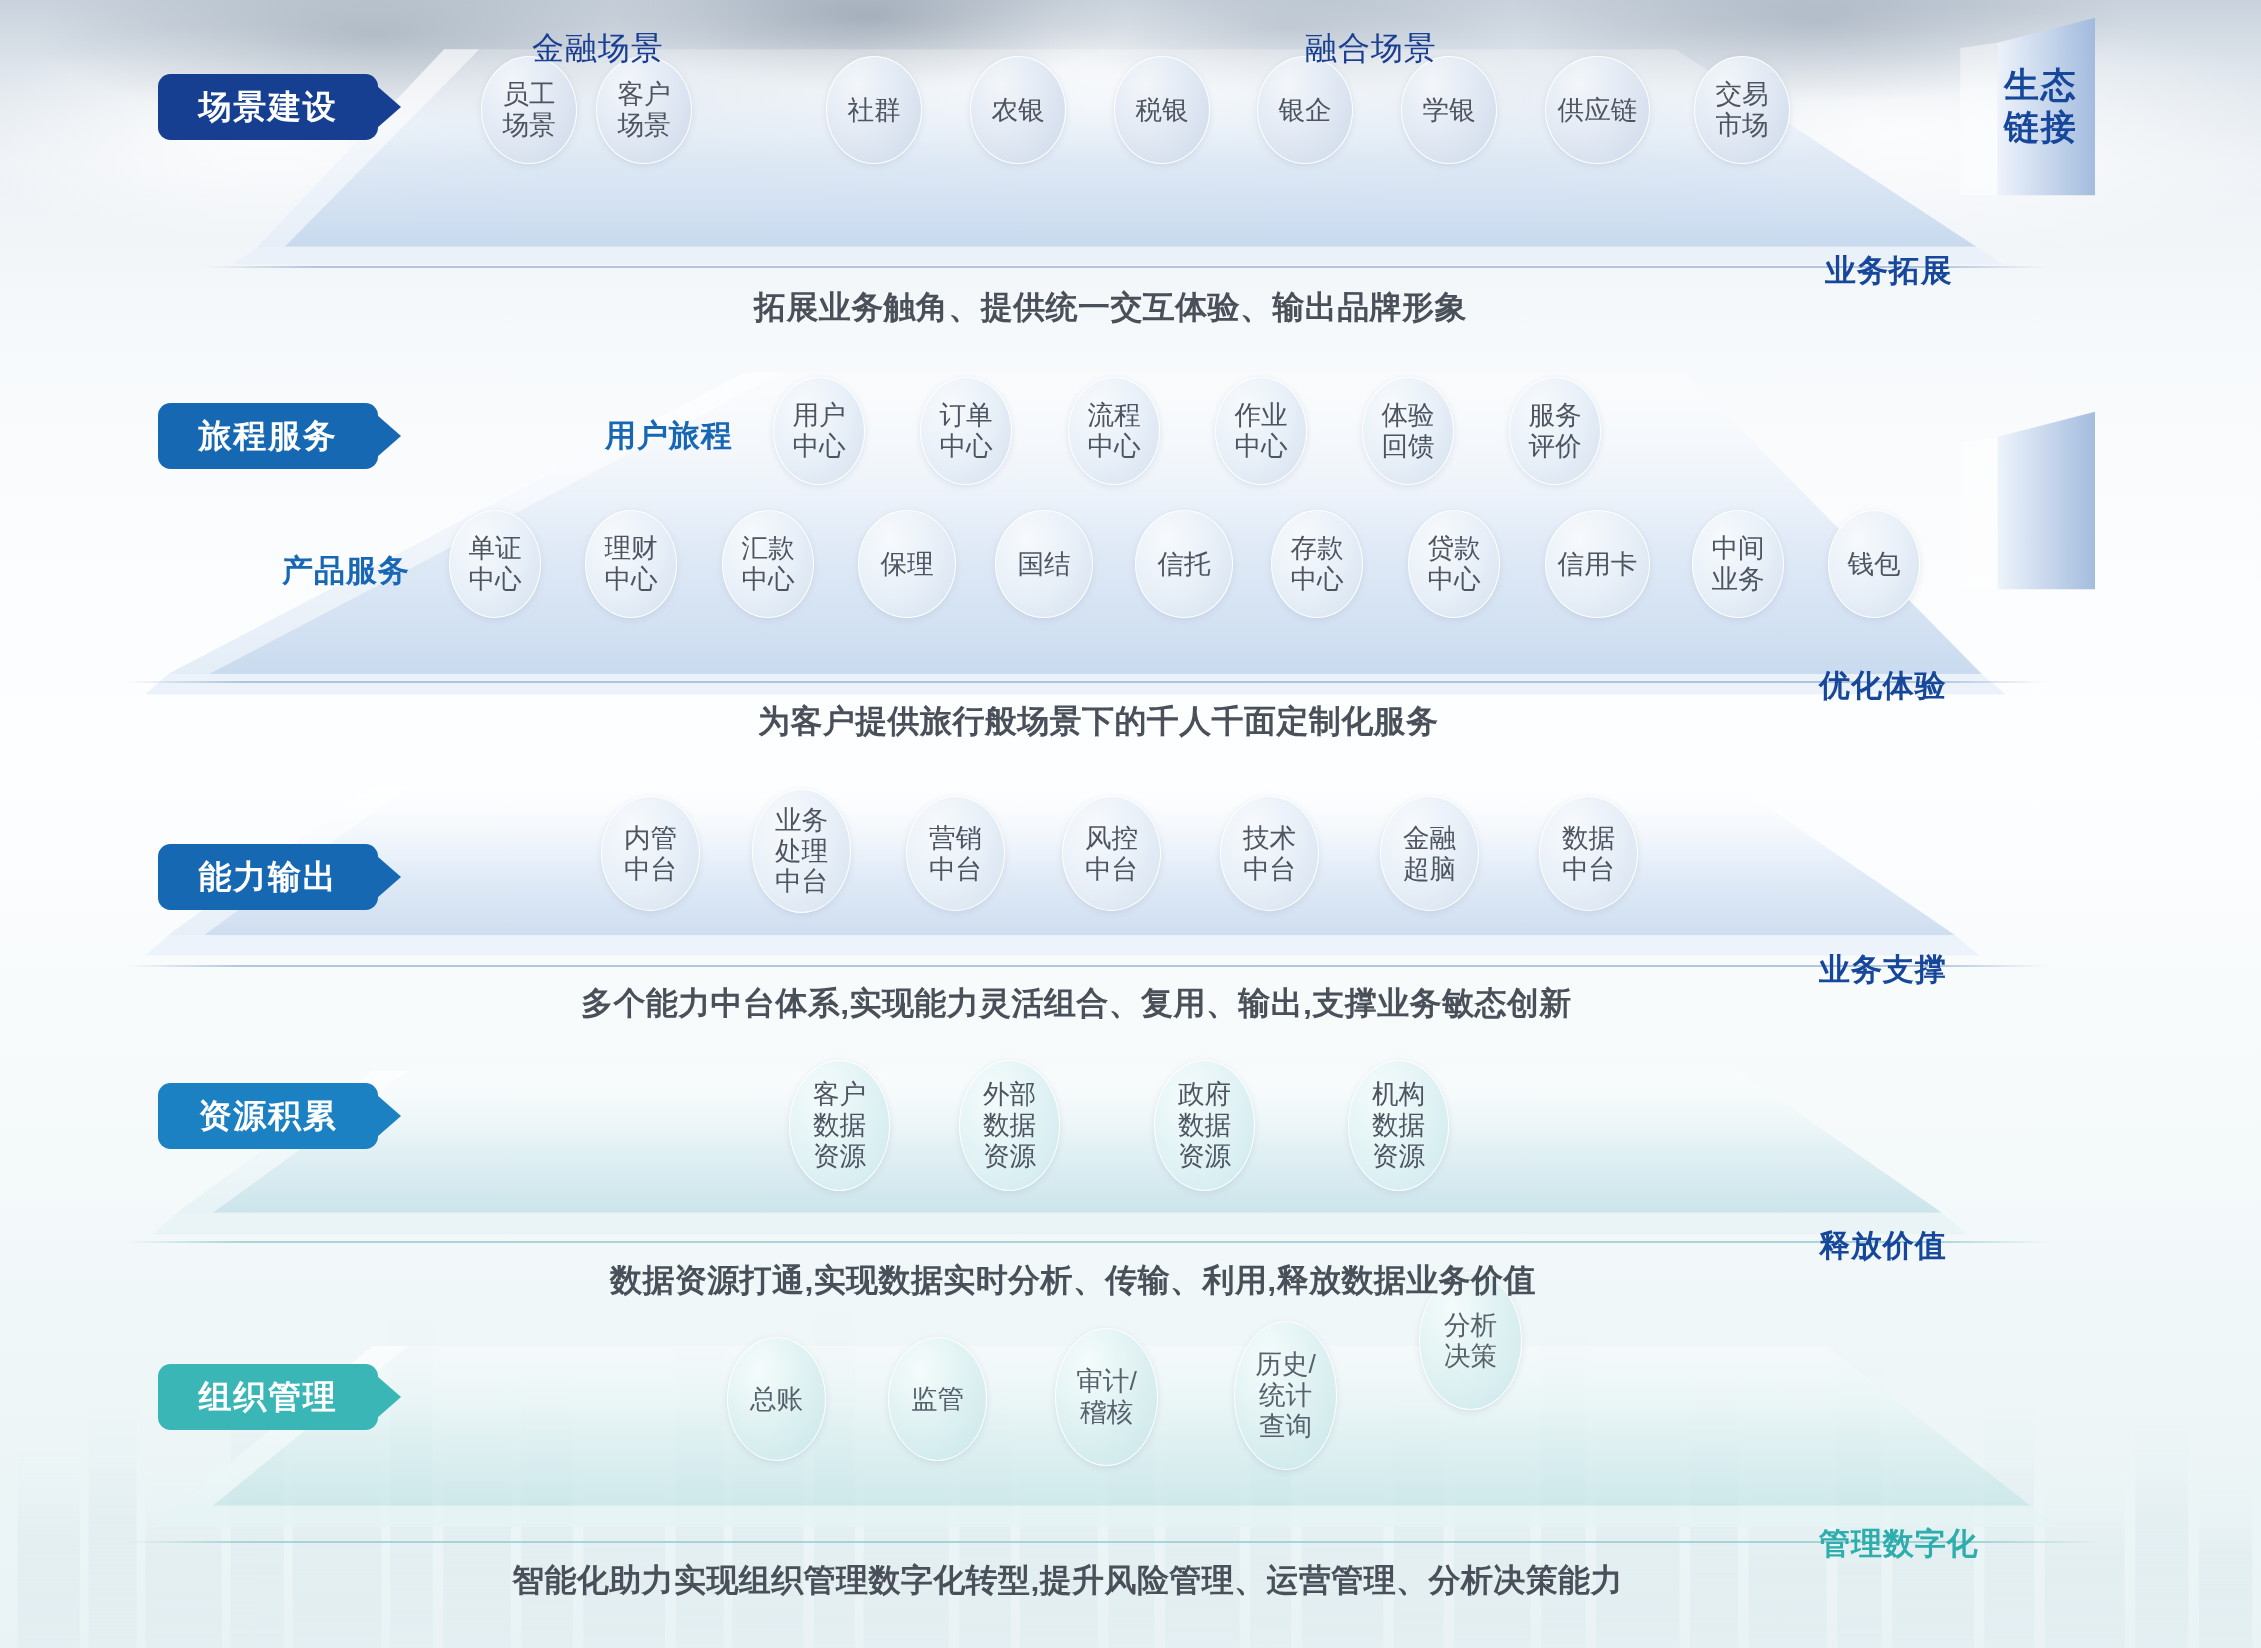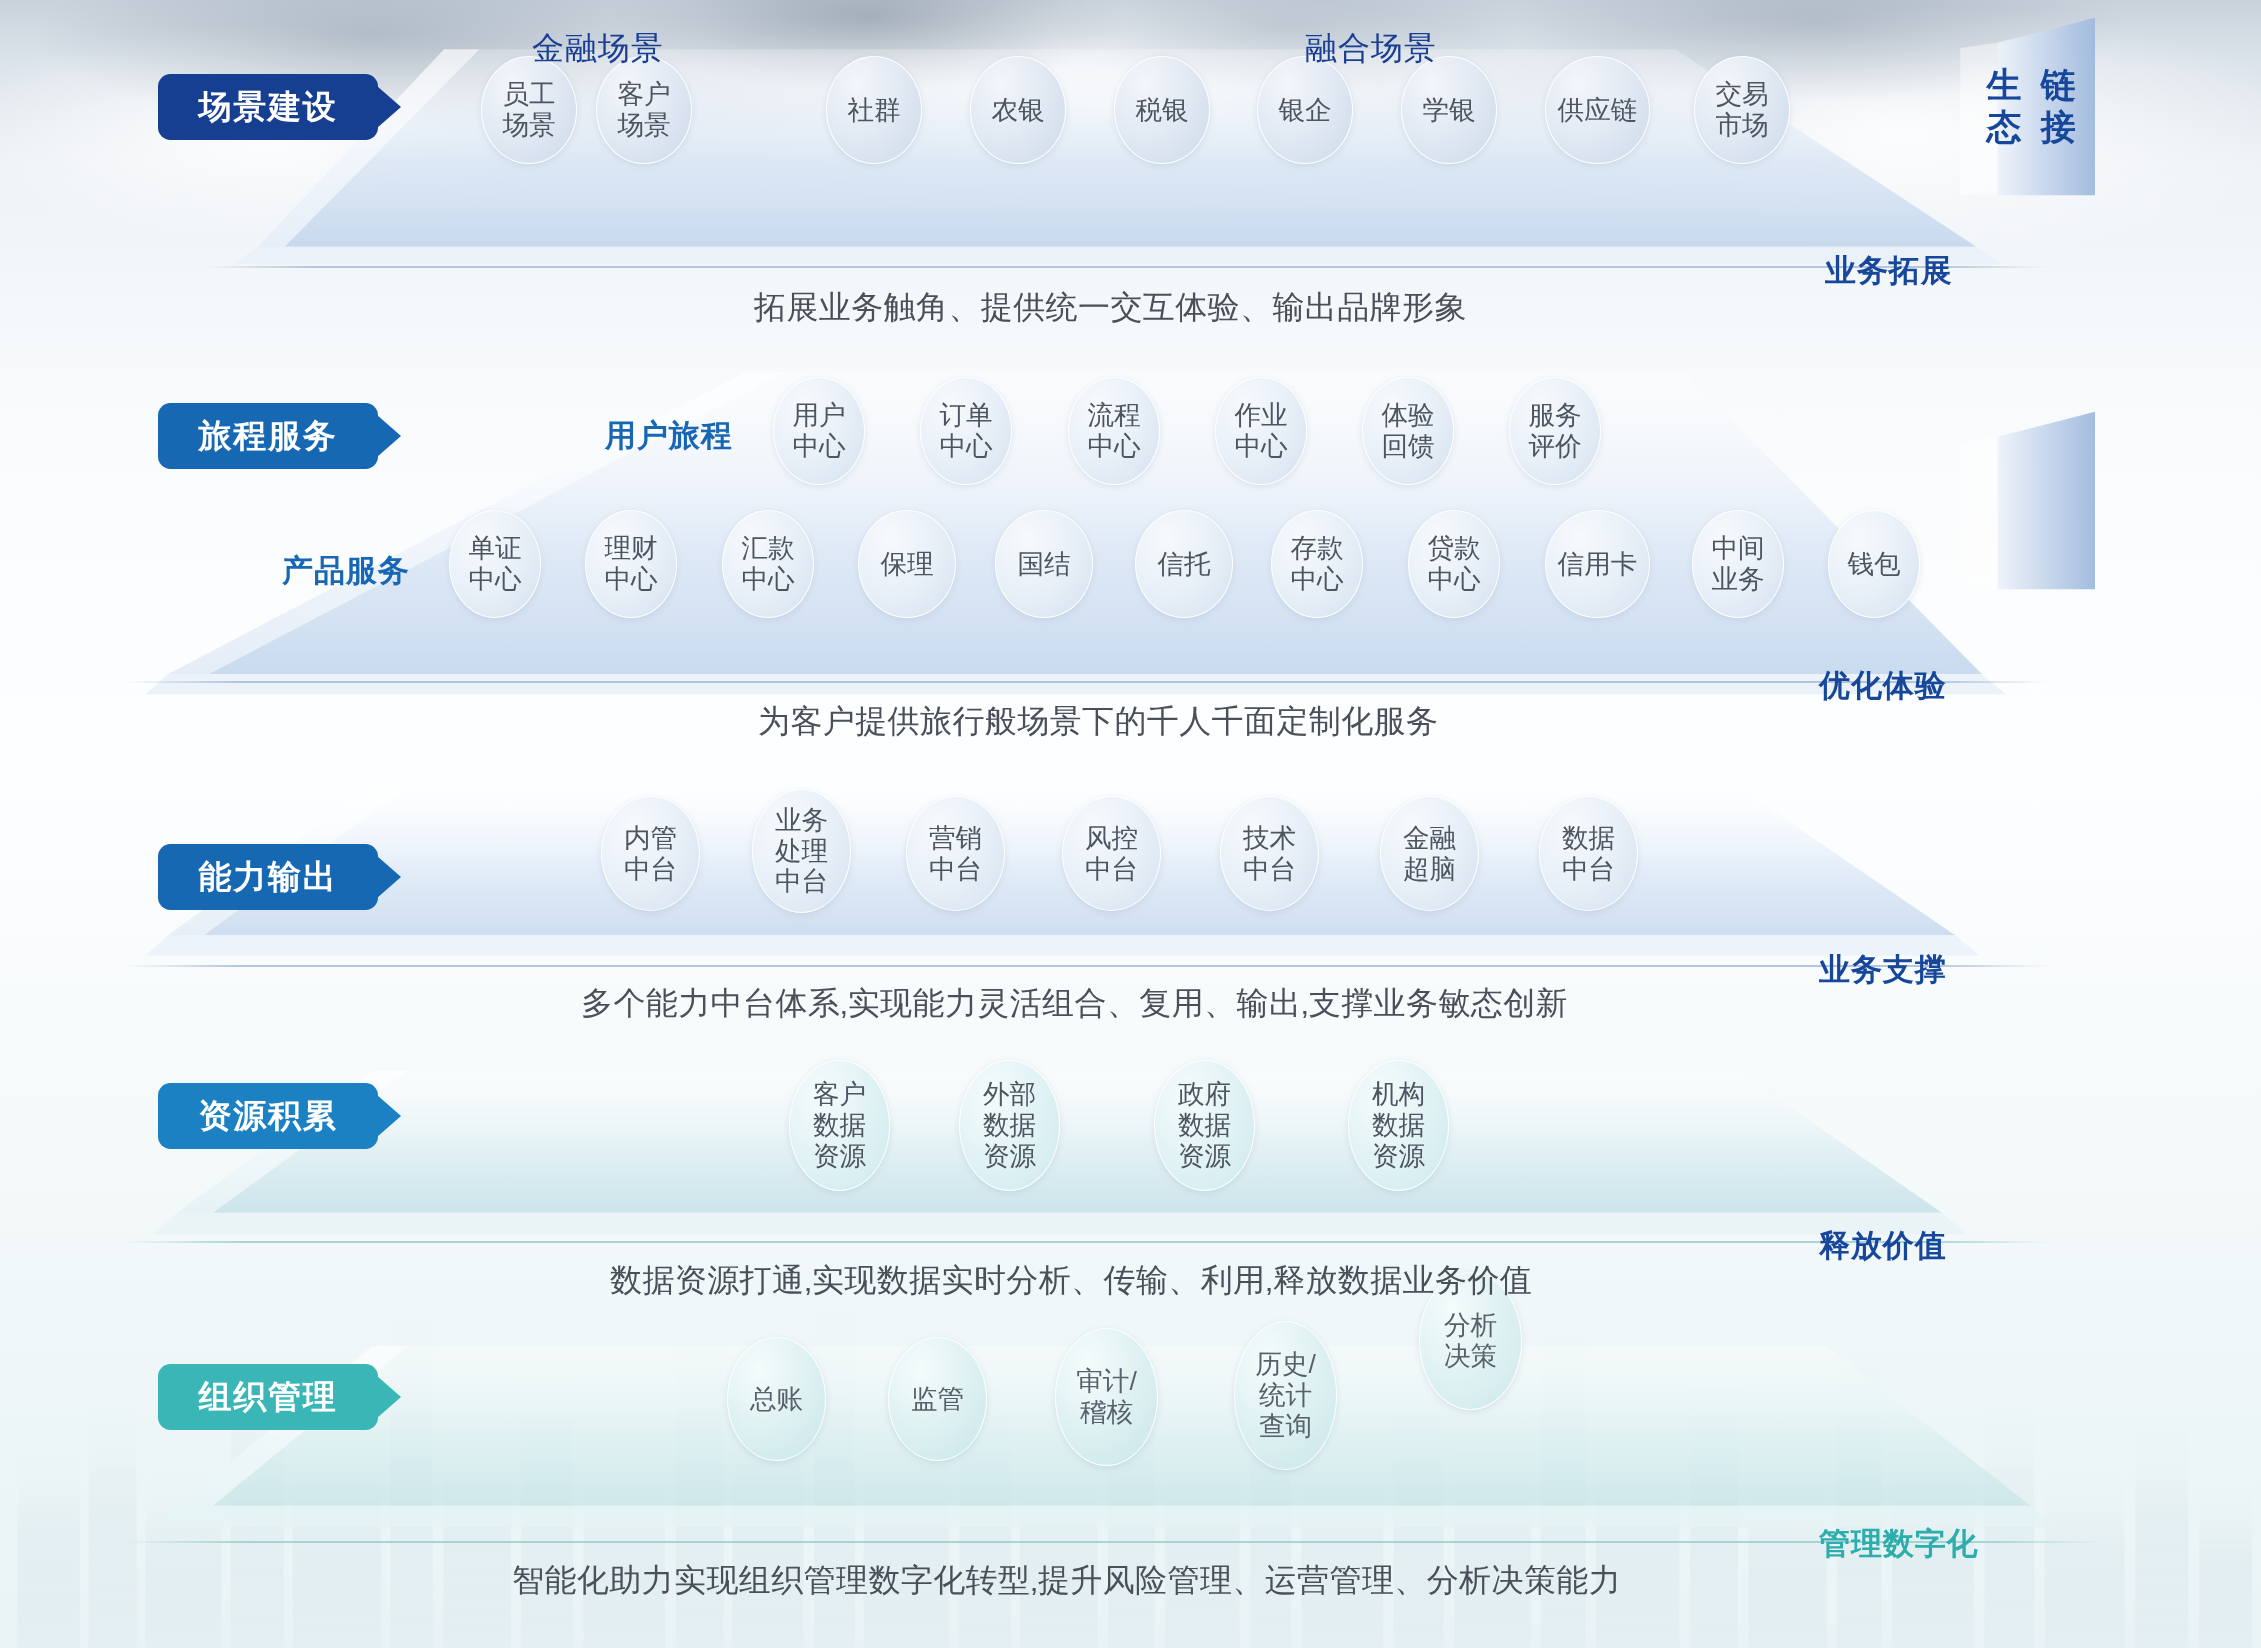--- a/index.html
+++ b/index.html
@@ -97,41 +97,41 @@
     position: absolute; font-weight: normal; font-size: 32px;
     color: #1a3f92; letter-spacing: 0.9px; z-index: 30;
   }
   .row-title {
     position: absolute; font-weight: bold; font-size: 31px;
     color: #1767b5; letter-spacing: 0.9px; z-index: 30;
   }
 
   
   .caption {
-    position: absolute; font-size: 32px; font-weight: normal;
+    position: absolute; font-size: 32px; font-weight: bold;
     color: #4a5059; letter-spacing: 0.4px; z-index: 28;
   }
   .rule {
     position: absolute; height: 1.8px; z-index: 20;
     background: linear-gradient(90deg, rgba(180,198,222,0) 0%, rgba(168,188,216,.85) 6%, rgba(168,188,216,.85) 94%, rgba(180,198,222,0) 100%);
   }
   .rule-teal {
     background: linear-gradient(90deg, rgba(170,214,216,0) 0%, rgba(150,205,208,.8) 6%, rgba(150,205,208,.8) 94%, rgba(170,214,216,0) 100%);
   }
   .rule-label {
     position: absolute; font-weight: bold; font-size: 31px;
     color: #16479b; letter-spacing: 0.9px; z-index: 29;
   }
   .rule-label.teal { color: #2eadad; }
 
   
   .banner { position: absolute; z-index: 26; }
   .banner .txt {
     position: absolute; inset: 0;
-    display: flex; flex-direction: row; align-items: center; justify-content: center;
+    display: flex; flex-direction: column; align-items: center; justify-content: center;
     font-weight: bold; font-size: 35px; color: #16479b; line-height: 1.2;
     letter-spacing: 1.8px; z-index: 3;
   }
 </style>
 </head>
 <body>
 
 <div class="bg-clouds"></div>
 <svg class="bg-city" viewBox="0 0 2551 520" preserveAspectRatio="none">
   <defs>

